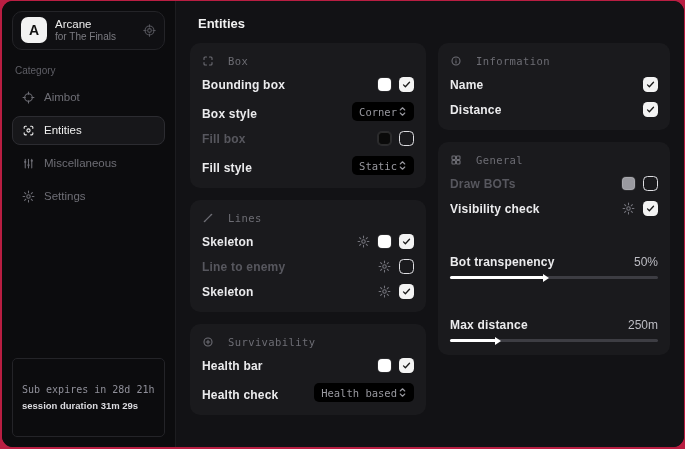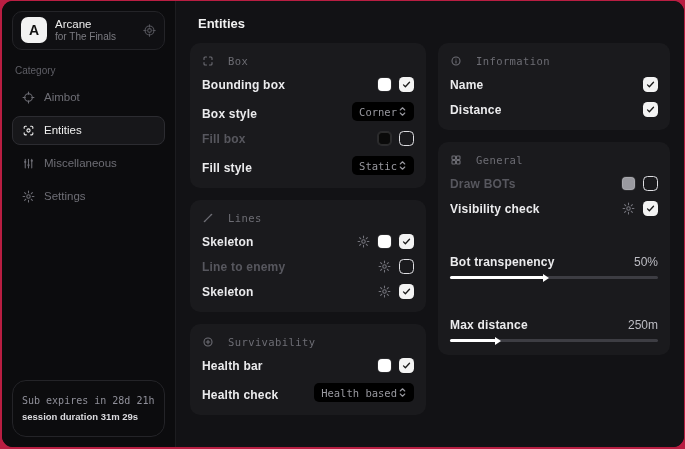--- a/index.html
+++ b/index.html
@@ -36,22 +36,22 @@
   .logo-gear{margin-left:auto;color:#55555c;display:flex;}
   .category{font-size:10px;color:#5f5f66;margin:15px 3px 5px;}
   .nav-item{
     display:flex;align-items:center;gap:9px;height:27px;
     padding:0 9px;margin:2px 0;border-radius:8px;border:1px solid transparent;
     color:#6e6e75;font-size:11.5px;cursor:pointer;
   }
   .nav-item.active{color:#f0f0f0;background:#17171a;border-color:#2c2c31;}
   .nav-item .ico{display:flex;flex:0 0 auto;}
   .sb-footer{
-    margin-top:auto;border:1px solid #242428;border-radius:14px;
-    padding:12px 9px;line-height:1.6;
+    margin-top:auto;border:1px solid #242428;border-radius:5px;
+    padding:23px 9px;line-height:1.6;
   }
   .sub-line{font-family:"DejaVu Sans Mono",monospace;font-size:10px;color:#90909a;}
   .sess-line{font-size:9.5px;font-weight:bold;color:#dcdce0;}
   
   .main{flex:1;background:#121215;display:flex;flex-direction:column;min-width:0;}
   .page-title{font-size:13px;font-weight:bold;color:#f2f2f2;padding:15px 0 10px 22px;}
   .content{display:flex;gap:12px;padding:2px 14px 14px;align-items:flex-start;}
   .col{display:flex;flex-direction:column;gap:12px;}
   .col-left{width:236px;flex:0 0 236px;}
   .col-right{flex:1;min-width:0;}

